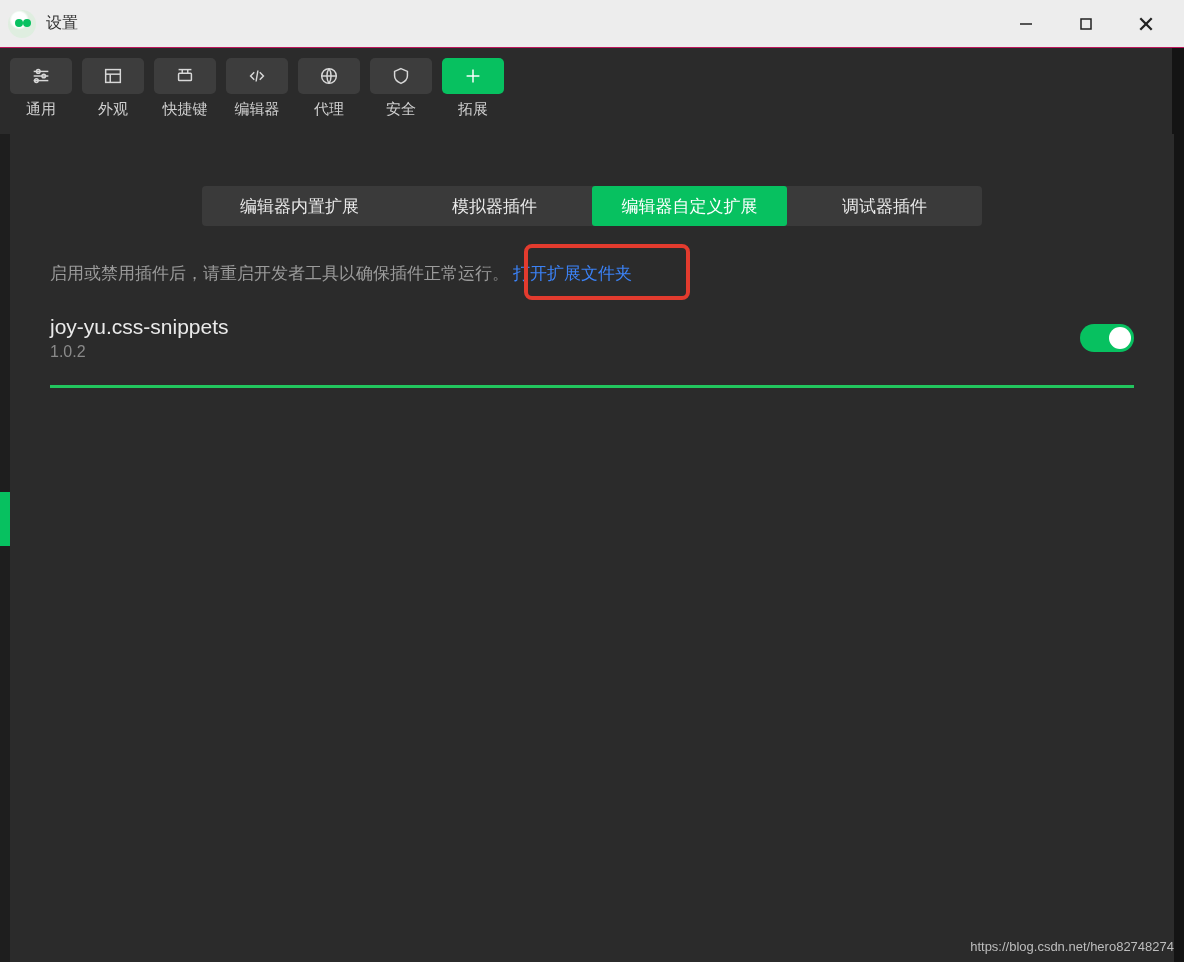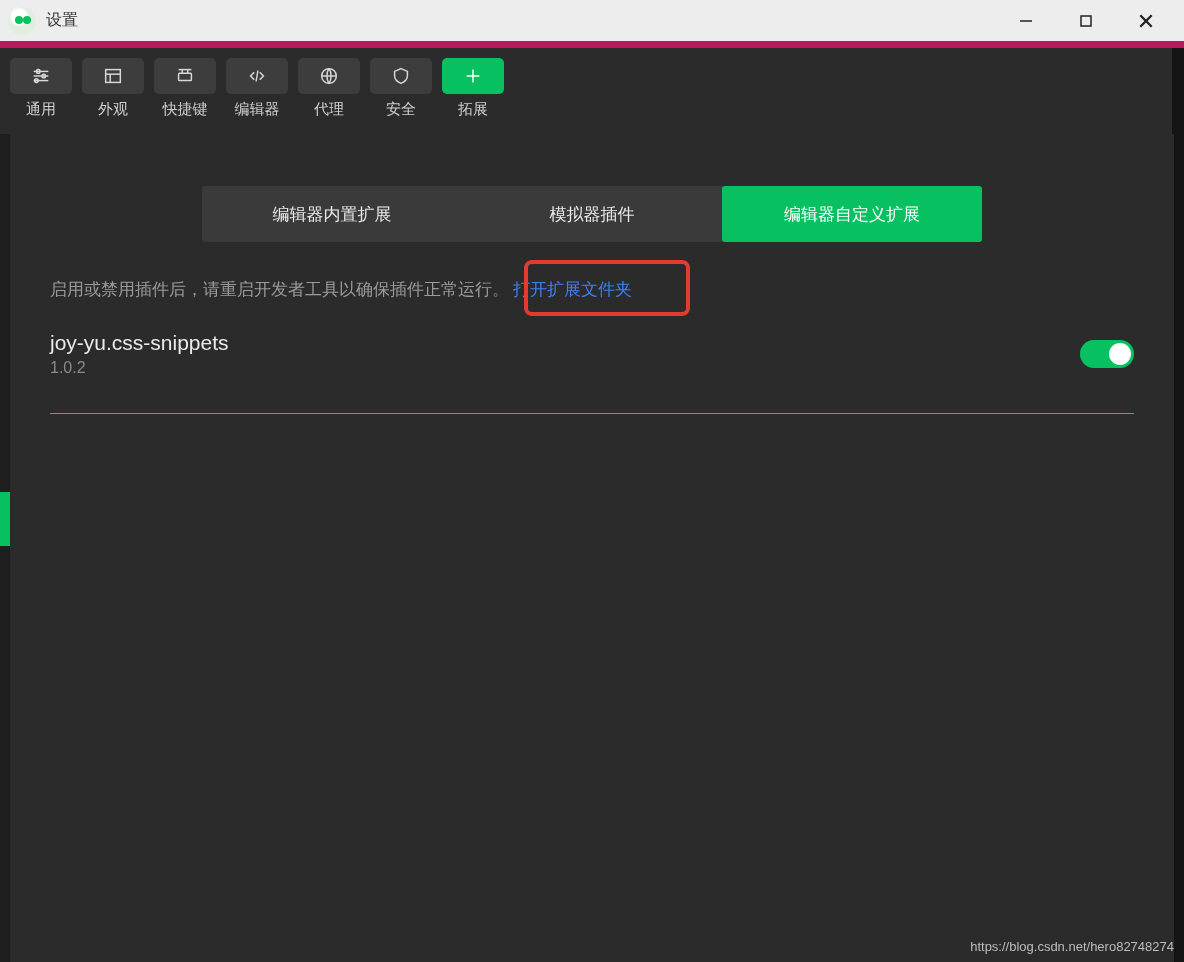--- a/index.html
+++ b/index.html
@@ -10,21 +10,21 @@
   height: 962px;
   overflow: hidden;
   position: relative;
 }
 .titlebar {
   height: 48px;
   background: #ededed;
   display: flex;
   align-items: center;
   padding: 0 8px;
-  border-bottom: 7px solid #be185d;
+  border-bottom: 1px solid #be185d;
 }
 .titlebar-icon {
   width: 28px; height: 28px;
   border-radius: 50%;
   background: radial-gradient(circle at 40% 35%, #fff 30%, #dfeee0 40%);
   display: flex; align-items: center; justify-content: center;
   margin-right: 10px;
   position: relative;
 }
 .titlebar-icon::after{
@@ -64,21 +64,21 @@
 }
 .tool-icon svg { width: 22px; height: 22px; stroke: currentColor; fill: none; stroke-width: 1.6; }
 .tool-icon.green { background: #07c160; color: #fff; }
 .tool-label { font-size: 15px; color: #cfcfcf; }
 
 .content { position: absolute; top: 134px; left: 10px; right: 10px; bottom: 0; background: #2b2b2b; }
 
 .subtabs {
   margin: 52px auto 0;
   width: 780px;
-  height: 56px;
+  height: 40px;
   background: #3a3a3a;
   border-radius: 4px;
   display: flex;
 }
 .subtab {
   flex: 1;
   display: flex; align-items: center; justify-content: center;
   color: #eaeaea; font-size: 17px;
   cursor: pointer;
 }
@@ -101,22 +101,22 @@
   left: 474px; top: -18px;
   width: 166px; height: 56px;
   border: 4px solid #e33b2e;
   border-radius: 8px;
   pointer-events: none;
 }
 
 .ext-row {
   margin: 30px 40px 0 40px;
   display: flex; align-items: center;
-  border-bottom: 1px solid #22c55e;
-  padding-bottom: 36px;
+  border-bottom: 3px solid #22c55e;
+  padding-bottom: 24px;
 }
 .ext-info { display: flex; flex-direction: column; gap: 4px; }
 .ext-name { font-size: 21px; color: #eaeaea; font-weight: 400; }
 .ext-ver { font-size: 16px; color: #8a8a8a; }
 .ext-spacer { flex: 1; }
 
 .toggle {
   width: 54px; height: 28px;
   background: #07c160;
   border-radius: 14px;
@@ -247,20 +247,21 @@
     </div>
     <div class="tool-label">拓展</div>
   </div>
 </div>
 
 <div class="content">
   <div class="subtabs">
     <div class="subtab">编辑器内置扩展</div>
     <div class="subtab">模拟器插件</div>
     <div class="subtab active">编辑器自定义扩展</div>
+    <div class="subtab">调试器插件</div>
   </div>
 
   <div class="hint-row">
     <span>启用或禁用插件后，请重启开发者工具以确保插件正常运行。</span>
     <span class="hint-link">打开扩展文件夹</span>
     <div class="red-box"></div>
   </div>
 
   <div class="ext-row">
     <div class="ext-info">

